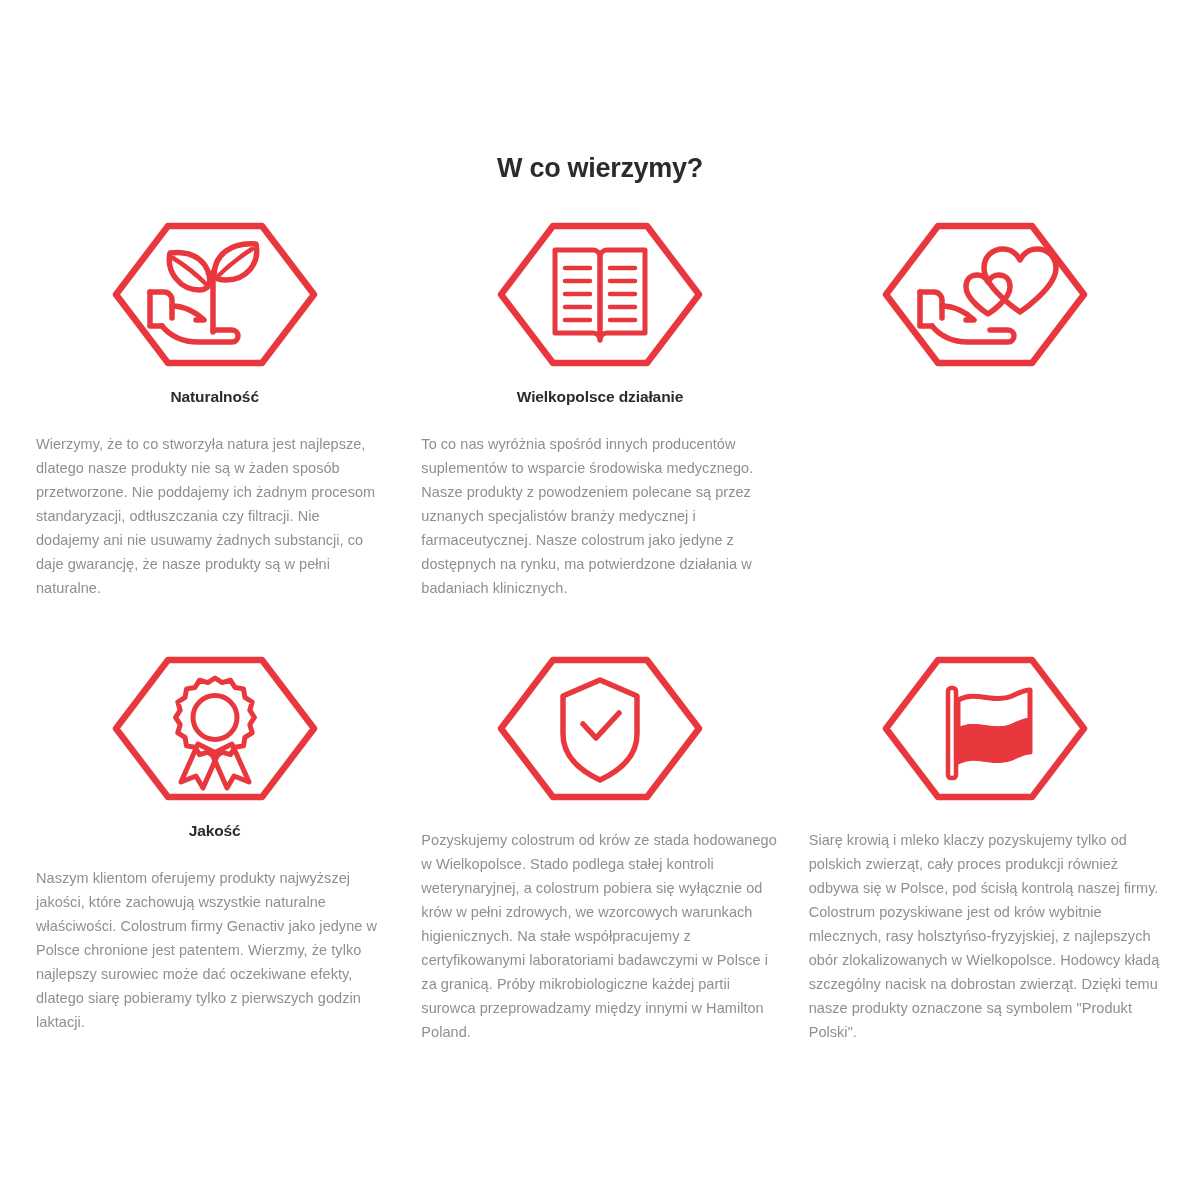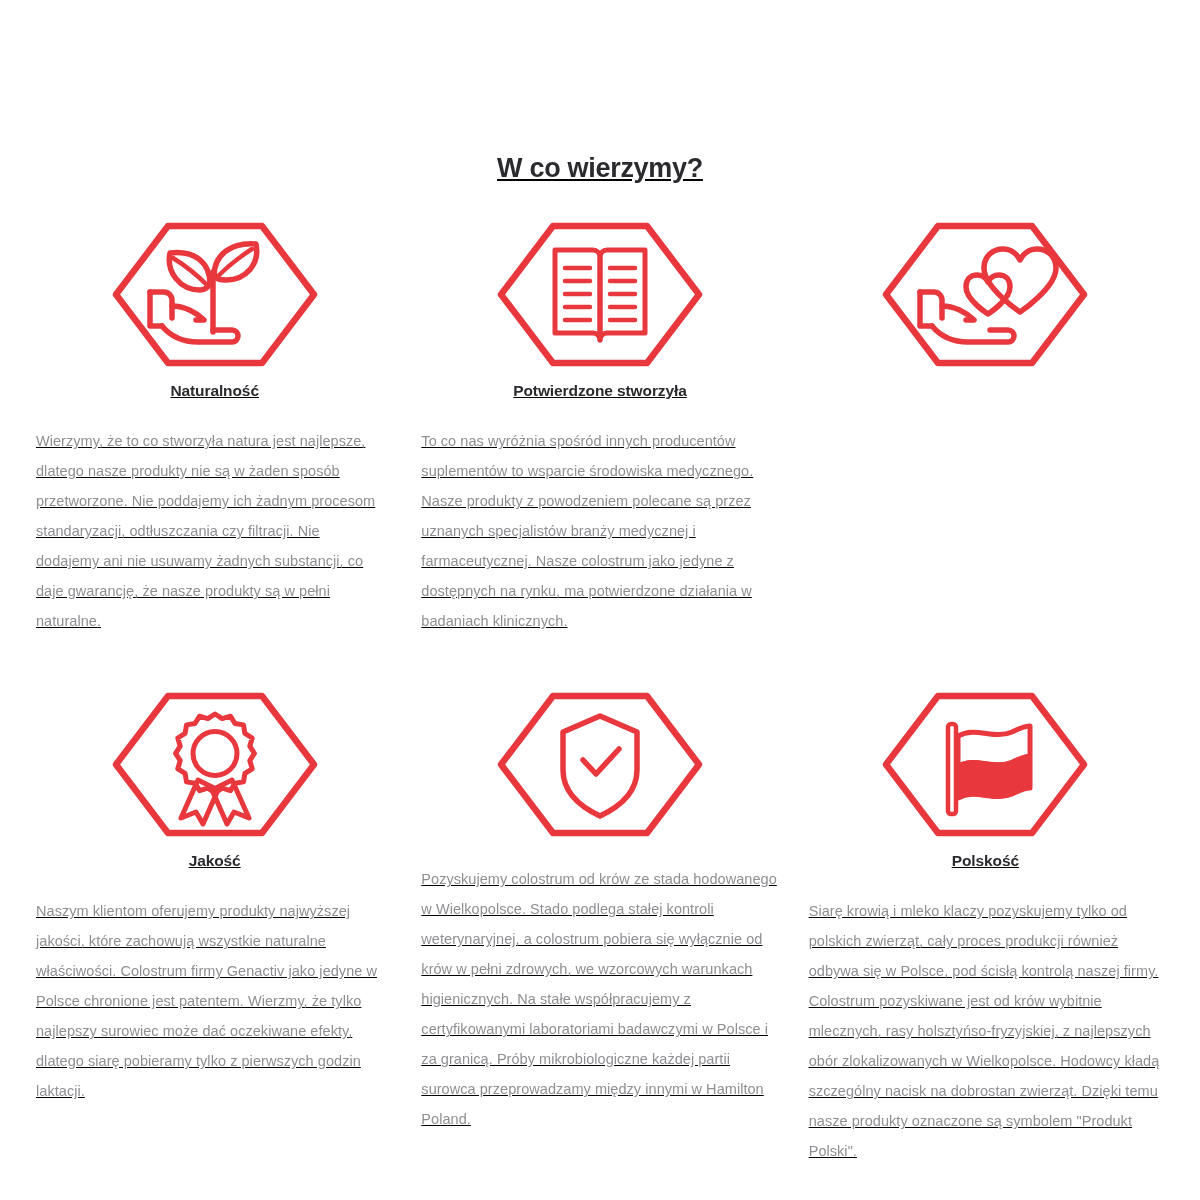--- a/index.html
+++ b/index.html
@@ -12,21 +12,20 @@
     width: 1200px;
     height: 1200px;
     font-family: "Liberation Sans", sans-serif;
     overflow: hidden;
   }
   .page {
     width: 1200px;
     height: 1200px;
     position: relative;
     padding: 0;
-    text-decoration: underline;
   }
   .section-title {
     text-align: center;
     font-size: 27px;
     font-weight: bold;
     color: #2b2b2f;
     letter-spacing: -0.3px;
     margin: 0;
     padding-top: 152px;
     line-height: 1.2;
@@ -47,27 +46,27 @@
     justify-content: center;
     align-items: center;
     height: 148px;
   }
   .icon-wrap svg { display: block; }
   .card-title {
     text-align: center;
     font-size: 15.5px;
     font-weight: bold;
     color: #2b2b2f;
-    margin: 14px 0 0 0;
+    margin: 20px 0 0 0;
     letter-spacing: -0.1px;
   }
   .card-text {
     margin: 26px 0 0 0;
     font-size: 14.5px;
-    line-height: 30px;
+    line-height: 24px;
     color: #8f8f93;
     font-weight: 400;
     letter-spacing: 0.05px;
   }
   .col-1 .card-text { padding-right: 10px; }
   .col-3 .card-text { padding-left: 2px; }
 </style>
 </head>
 <body>
 
@@ -114,21 +113,21 @@
           <path d="M70 85 H95" stroke="#E8383E" stroke-width="4.5" stroke-linecap="round"></path>
           <path d="M70 98 H95" stroke="#E8383E" stroke-width="4.5" stroke-linecap="round"></path>
 
           <path d="M115 46 H140" stroke="#E8383E" stroke-width="4.5" stroke-linecap="round"></path>
           <path d="M115 59 H140" stroke="#E8383E" stroke-width="4.5" stroke-linecap="round"></path>
           <path d="M115 72 H140" stroke="#E8383E" stroke-width="4.5" stroke-linecap="round"></path>
           <path d="M115 85 H140" stroke="#E8383E" stroke-width="4.5" stroke-linecap="round"></path>
           <path d="M115 98 H140" stroke="#E8383E" stroke-width="4.5" stroke-linecap="round"></path>
         </svg>
       </div>
-      <div class="card-title">Potwierdzone stworzyła</div>
+      <div class="card-title">Wielkopolsce działanie</div>
       <p class="card-text">To co nas wyróżnia spośród innych producentów suplementów to wsparcie środowiska medycznego. Nasze produkty z powodzeniem polecane są przez uznanych specjalistów branży medycznej i farmaceutycznej. Nasze colostrum jako jedyne z dostępnych na rynku, ma potwierdzone działania w badaniach klinicznych.</p>
     </div>
 
     <div class="cell col-3">
       <div class="icon-wrap">
         <svg width="210" height="145" viewBox="0 0 210 145" fill="none">
           <path d="M58 4 H152 L204 72.5 L152 141 H58 L6 72.5 Z" stroke="#E8383E" stroke-width="6.5" stroke-linejoin="round" fill="none"></path>
 
           <path d="M140 90 C140 90 104 66 104 46 C104 34 113 27 123 27 C131 27 137 32 140 38 C143 32 149 27 157 27 C167 27 176 34 176 46 C176 66 140 90 140 90 Z" stroke="#E8383E" stroke-width="5.5" stroke-linejoin="round" fill="none"></path>
 
@@ -180,19 +179,18 @@
 
           <rect x="68" y="32" width="8" height="90" rx="3" stroke="#E8383E" stroke-width="4.5" fill="none"></rect>
 
           <path d="M78 44 C96 34 114 48 132 40 C140 36 146 34 150 34 V96 C146 96 140 98 132 102 C114 110 96 96 78 106 Z" stroke="#E8383E" stroke-width="5" stroke-linejoin="round" fill="none"></path>
 
           <path d="M78 74 C96 64 114 78 132 70 C140 66 146 64 150 64 V96 C146 96 140 98 132 102 C114 110 96 96 78 106 Z" fill="#E8383E" stroke="#E8383E" stroke-width="4" stroke-linejoin="round"></path>
 
           <path d="M78 74 C96 64 114 78 132 70 C140 66 146 64 150 64" stroke="#E8383E" stroke-width="4.5" fill="none" stroke-linecap="round"></path>
         </svg>
       </div>
-      <div class="card-title">Polskość</div>
       <p class="card-text">Siarę krowią i mleko klaczy pozyskujemy tylko od polskich zwierząt, cały proces produkcji również odbywa się w Polsce, pod ścisłą kontrolą naszej firmy. Colostrum pozyskiwane jest od krów wybitnie mlecznych, rasy holsztyńso-fryzyjskiej, z najlepszych obór zlokalizowanych w Wielkopolsce. Hodowcy kładą szczególny nacisk na dobrostan zwierząt. Dzięki temu nasze produkty oznaczone są symbolem "Produkt Polski".</p>
     </div>
 
   </div>
 
 </div>
 
 </body></html>

